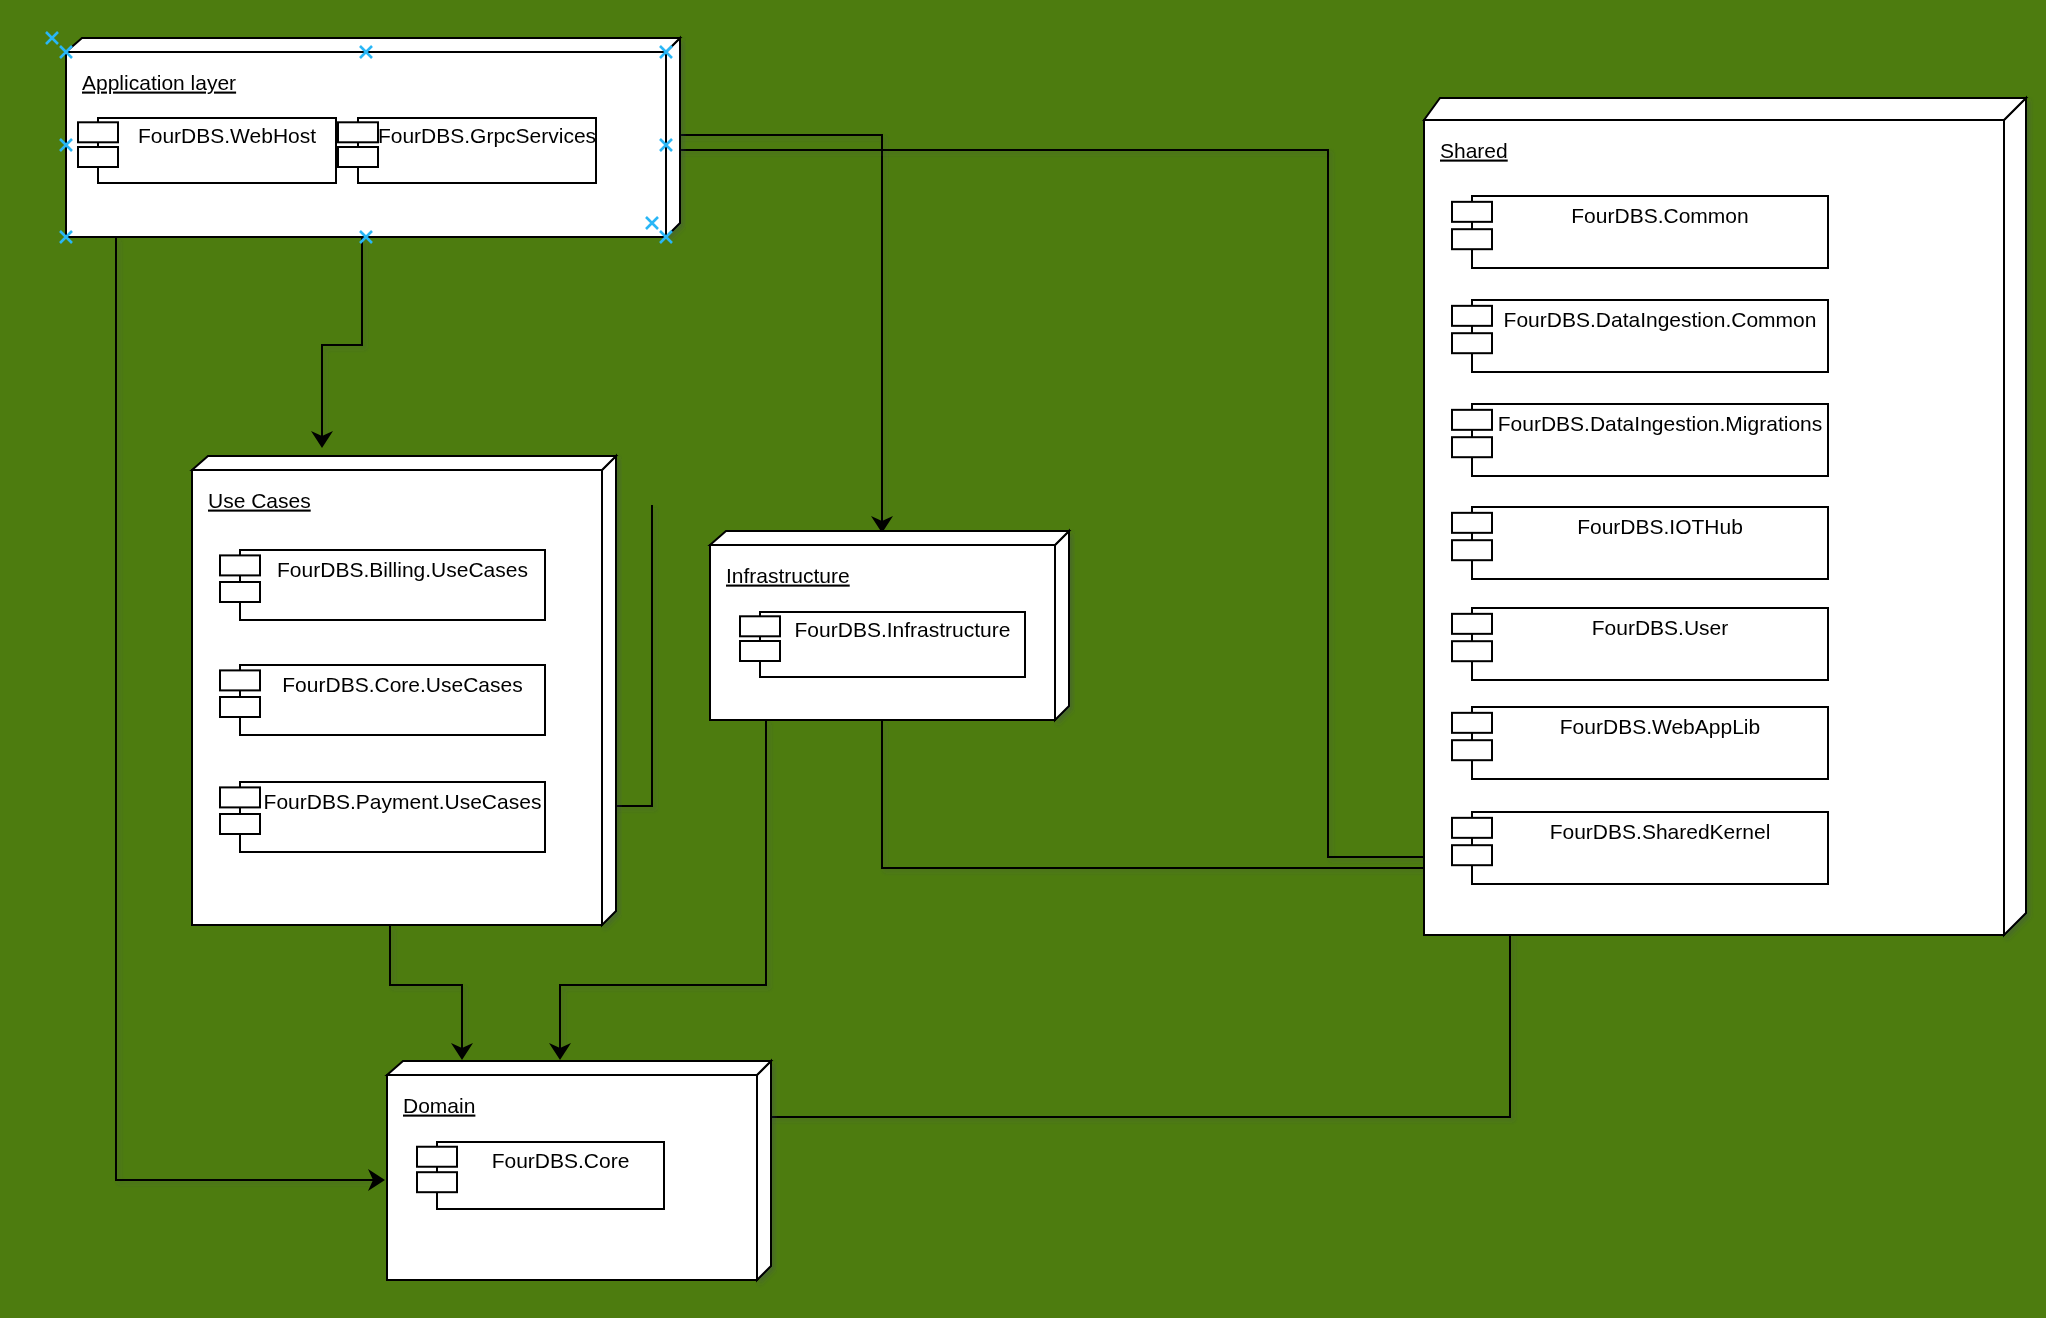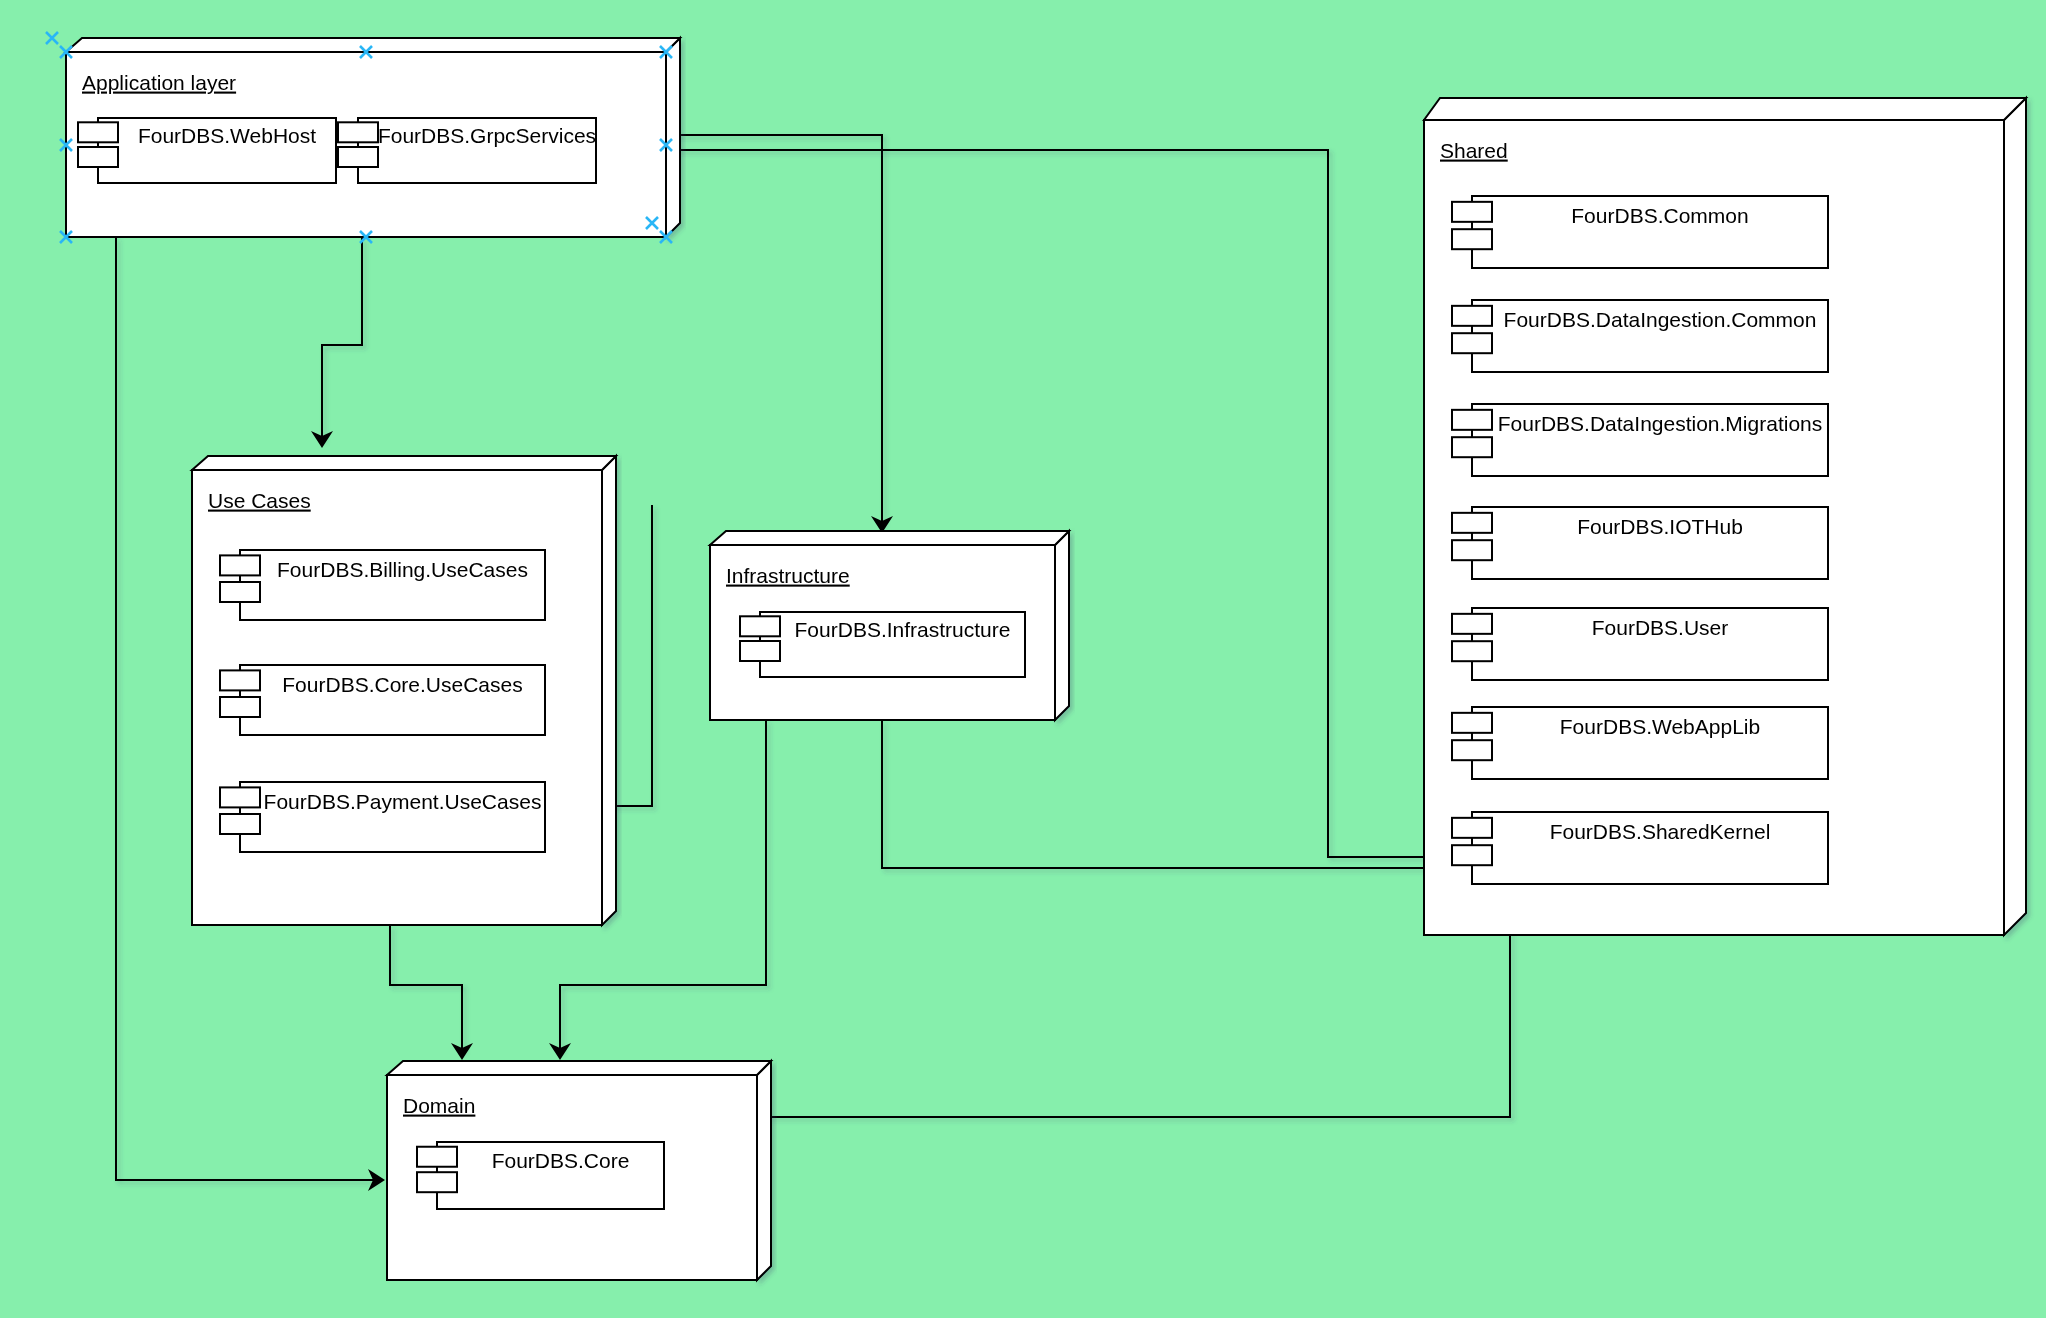--- a/index.html
+++ b/index.html
@@ -4,21 +4,21 @@
 <style>
   html, body {
     margin: 0;
     padding: 0;
     background: #ffffff;
   }
   #canvas-root {
     position: relative;
     width: 2046px;
     height: 1318px;
-    background: #86efac;
+    background: #4d7c0f;
     font-family: "Liberation Sans", sans-serif;
   }
   svg.diagram {
     position: absolute;
     top: 0;
     left: 0;
     width: 2046px;
     height: 1318px;
     display: block;
   }

